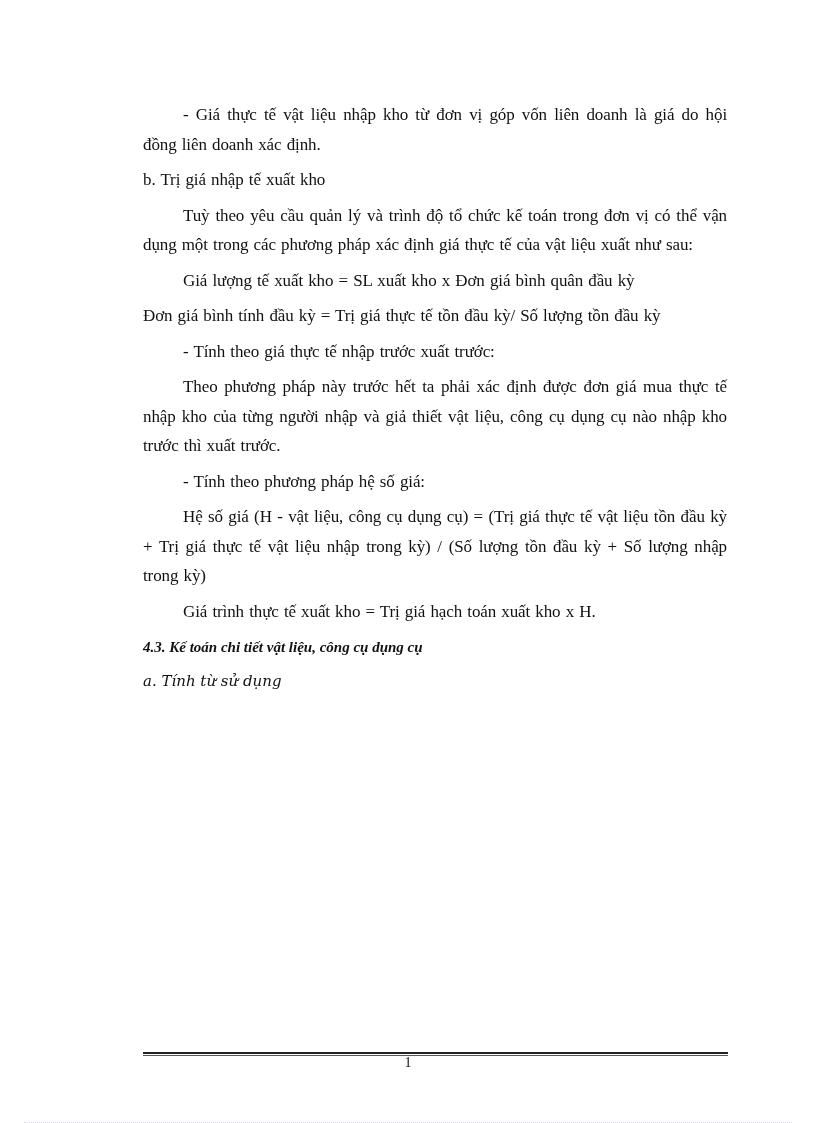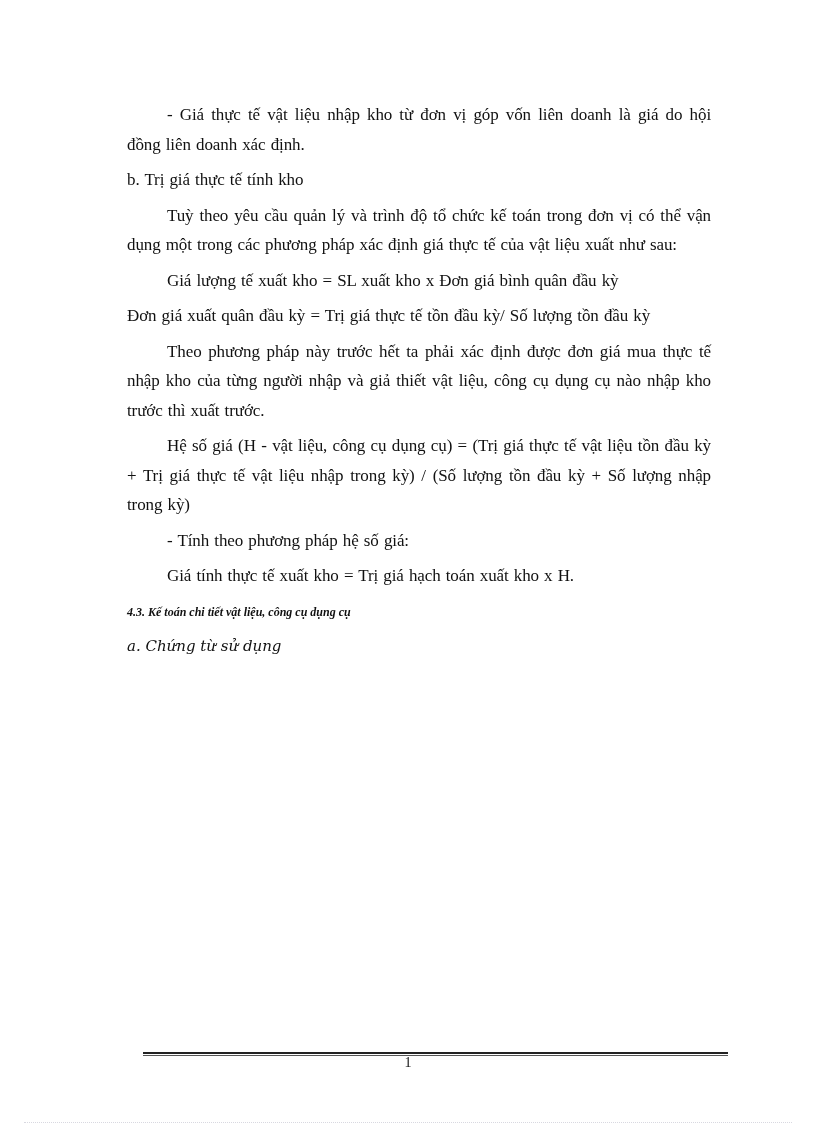--- a/index.html
+++ b/index.html
@@ -10,37 +10,37 @@
     body {
       width: 816px;
       height: 1123px;
       position: relative;
       overflow: hidden;
       font-family: "Liberation Serif", "DejaVu Serif", serif;
       color: #111111;
     }
     .page {
       position: absolute;
-      left: 127px;
+      left: 143px;
       top: 100px;
       width: 584px;
     }
     .p {
       font-size: 17px;
       line-height: 29.5px;
       text-align: justify;
       margin: 0 0 6px 0;
       letter-spacing: -0.1px;
       word-spacing: 1px;
     }
     .indent { text-indent: 40px; }
     .heading-bi {
       font-weight: bold;
       font-style: italic;
-      font-size: 12px;
+      font-size: 15px;
       line-height: 30px;
       margin: 2px 0 4px 0;
     }
     .heading-i {
       font-style: italic;
       font-size: 17px;
       line-height: 30px;
       margin: 2px 0 0 0;
       font-family: "DejaVu Serif", serif;
       font-size: 15px;
@@ -76,30 +76,31 @@
       right: 24px;
       top: 1122px;
       border-top: 1px dotted #d8d8e0;
     }
   </style>
 </head>
 <body>
 
 <div class="page">
   <p class="p indent">- Giá thực tế vật liệu nhập kho từ đơn vị góp vốn liên doanh là giá do hội đồng liên doanh xác định.</p>
-  <p class="p">b. Trị giá thực tế tính kho</p>
+  <p class="p">b. Trị giá nhập tế xuất kho</p>
   <p class="p indent">Tuỳ theo yêu cầu quản lý và trình độ tổ chức kế toán trong đơn vị có thể vận dụng một trong các phương pháp xác định giá thực tế của vật liệu xuất như sau:</p>
   <p class="p indent">Giá lượng tế xuất kho = SL xuất kho x Đơn giá bình quân đầu kỳ</p>
-  <p class="p">Đơn giá xuất quân đầu kỳ = Trị giá thực tế tồn đầu kỳ/ Số lượng tồn đầu kỳ</p>
+  <p class="p">Đơn giá bình tính đầu kỳ = Trị giá thực tế tồn đầu kỳ/ Số lượng tồn đầu kỳ</p>
+  <p class="p indent">- Tính theo giá thực tế nhập trước xuất trước:</p>
   <p class="p indent">Theo phương pháp này trước hết ta phải xác định được đơn giá mua thực tế nhập kho của từng người nhập và giả thiết vật liệu, công cụ dụng cụ nào nhập kho trước thì xuất trước.</p>
+  <p class="p indent">- Tính theo phương pháp hệ số giá:</p>
   <p class="p indent">Hệ số giá (H - vật liệu, công cụ dụng cụ) = (Trị giá thực tế vật liệu tồn đầu kỳ + Trị giá thực tế vật liệu nhập trong kỳ) / (Số lượng tồn đầu kỳ + Số lượng nhập trong kỳ)</p>
-  <p class="p indent">- Tính theo phương pháp hệ số giá:</p>
-  <p class="p indent">Giá tính thực tế xuất kho = Trị giá hạch toán xuất kho x H.</p>
+  <p class="p indent">Giá trình thực tế xuất kho = Trị giá hạch toán xuất kho x H.</p>
   <p class="heading-bi">4.3. Kế toán chi tiết vật liệu, công cụ dụng cụ</p>
-  <p class="heading-i">a. Chứng từ sử dụng</p>
+  <p class="heading-i">a. Tính từ sử dụng</p>
 </div>
 
 <div class="footer-rule">
   <div class="thick"></div>
   <div class="gap"></div>
   <div class="thin"></div>
 </div>
 <div class="page-number">1</div>
 <div class="page-edge"></div>
 

